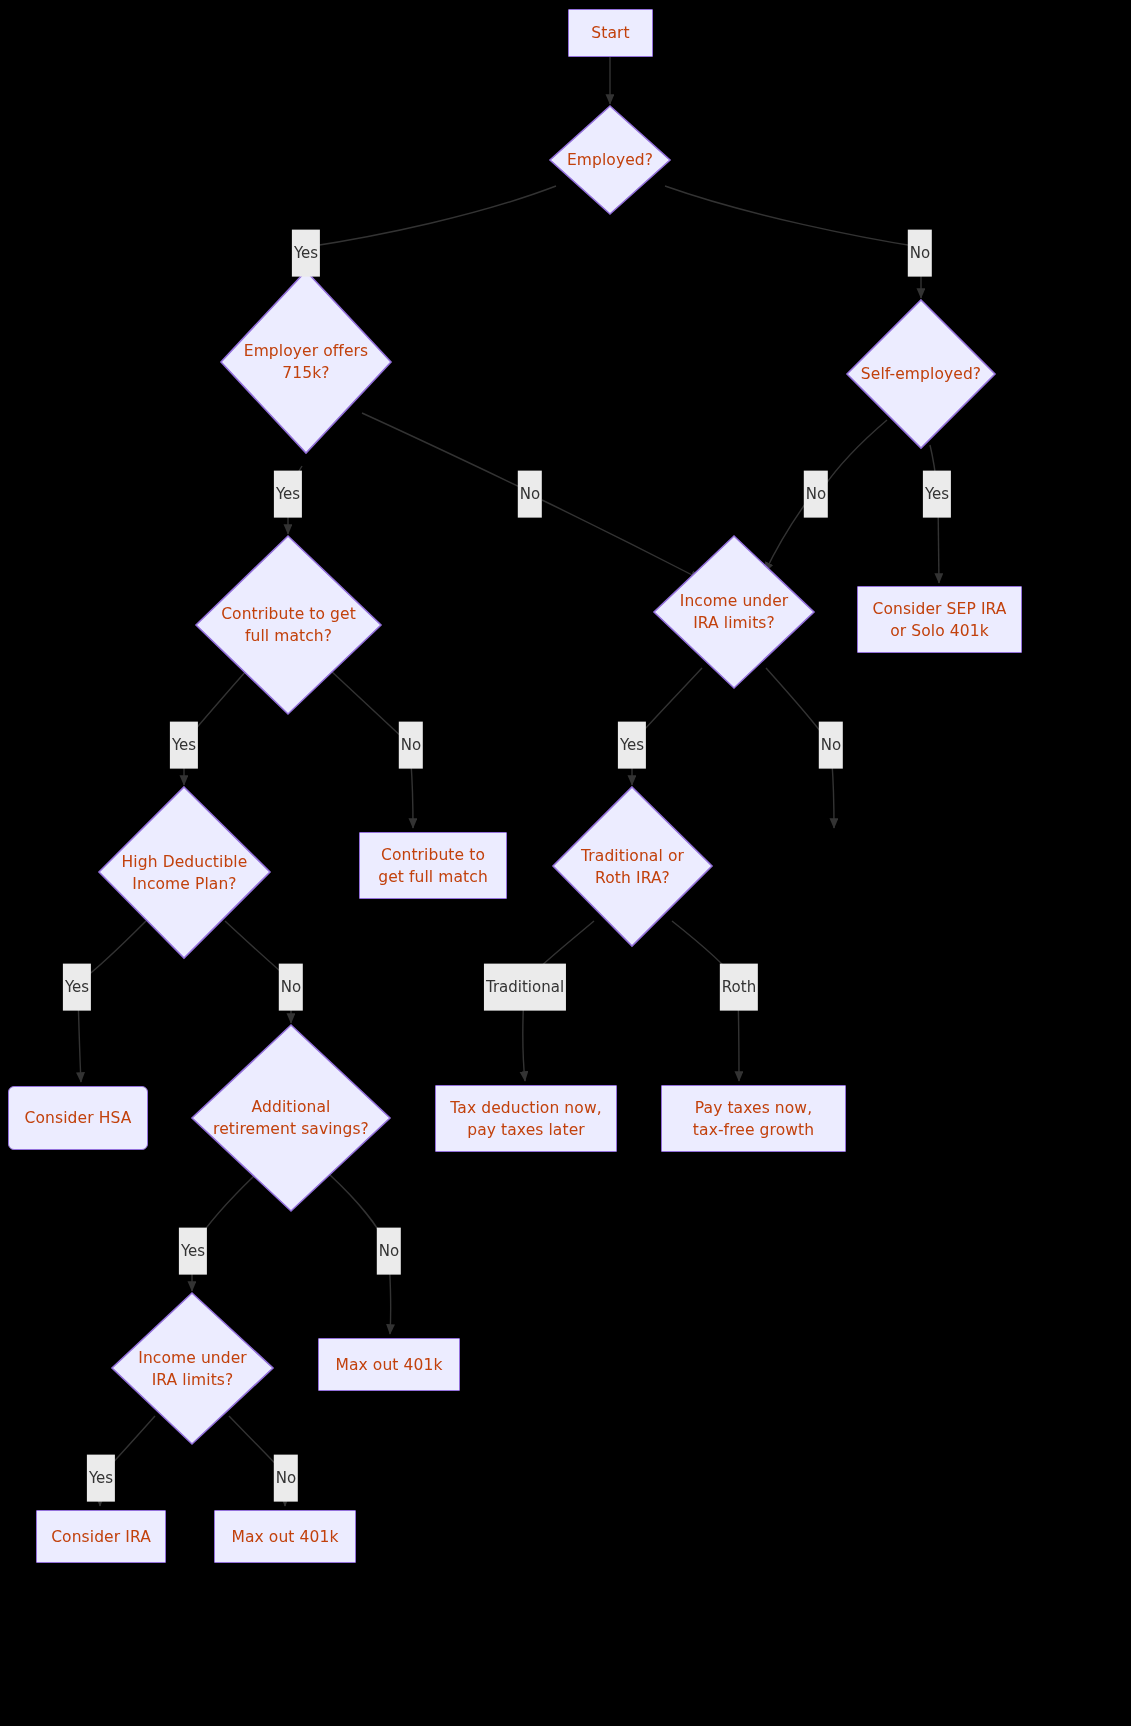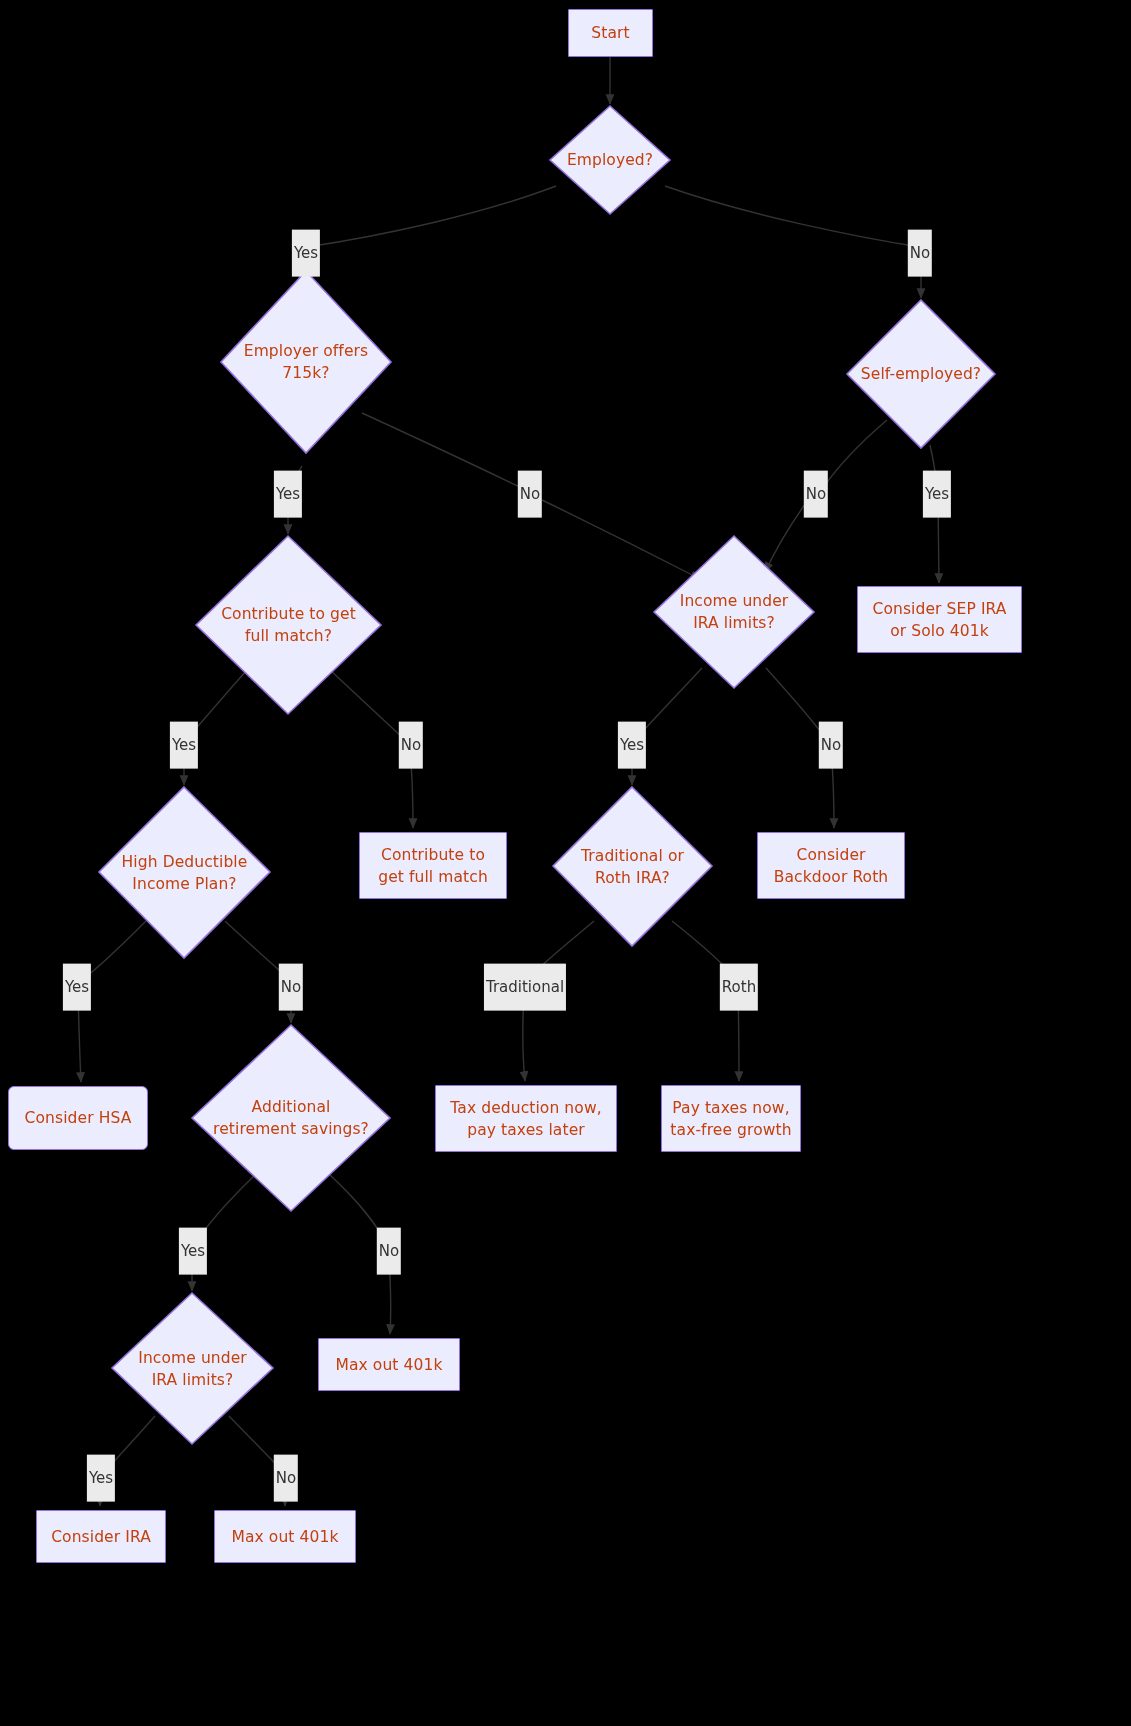--- a/index.html
+++ b/index.html
@@ -225,26 +225,20 @@
   <div class="node node-diamond" style="left:551px; top:785px; width:163px; height:163px;">
     <svg class="diamond-shape" viewBox="0 0 163 163" preserveAspectRatio="none">
       <polygon points="81,2 161,81 81,161 2,81"></polygon>
     </svg>
     <span class="diamond-label">
       <span>Traditional or</span><br>
       <span>Roth IRA?</span>
     </span>
   </div>
 
-  <div class="node node-rect" style="left:757px; top:832px; width:148px; height:67px;">
-    <span>
-      <span>Consider</span><br>
-      <span>Backdoor Roth</span>
-    </span>
-  </div>
 
   <div class="node node-rect" style="left:8px; top:1086px; width:140px; height:64px;border-radius:6px;">
     <span>Consider HSA</span>
   </div>
 
   <div class="node node-diamond" style="left:190px; top:1023px; width:202px; height:190px;">
     <svg class="diamond-shape" viewBox="0 0 202 190" preserveAspectRatio="none">
       <polygon points="101,2 200,95 101,188 2,95"></polygon>
     </svg>
     <span class="diamond-label">
@@ -253,21 +247,21 @@
     </span>
   </div>
 
   <div class="node node-rect" style="left:435px; top:1085px; width:182px; height:67px;">
     <span>
       <span>Tax deduction now,</span><br>
       <span>pay taxes later</span>
     </span>
   </div>
 
-  <div class="node node-rect" style="left:661px; top:1085px; width:140px; height:67px;">
+  <div class="node node-rect" style="left:661px; top:1085px; width:185px; height:67px;">
     <span>
       <span>Pay taxes now,</span><br>
       <span>tax-free growth</span>
     </span>
   </div>
 
   <div class="node node-diamond" style="left:110px; top:1291px; width:165px; height:155px;">
     <svg class="diamond-shape" viewBox="0 0 165 155" preserveAspectRatio="none">
       <polygon points="82,2 163,77 82,153 2,77"></polygon>
     </svg>

